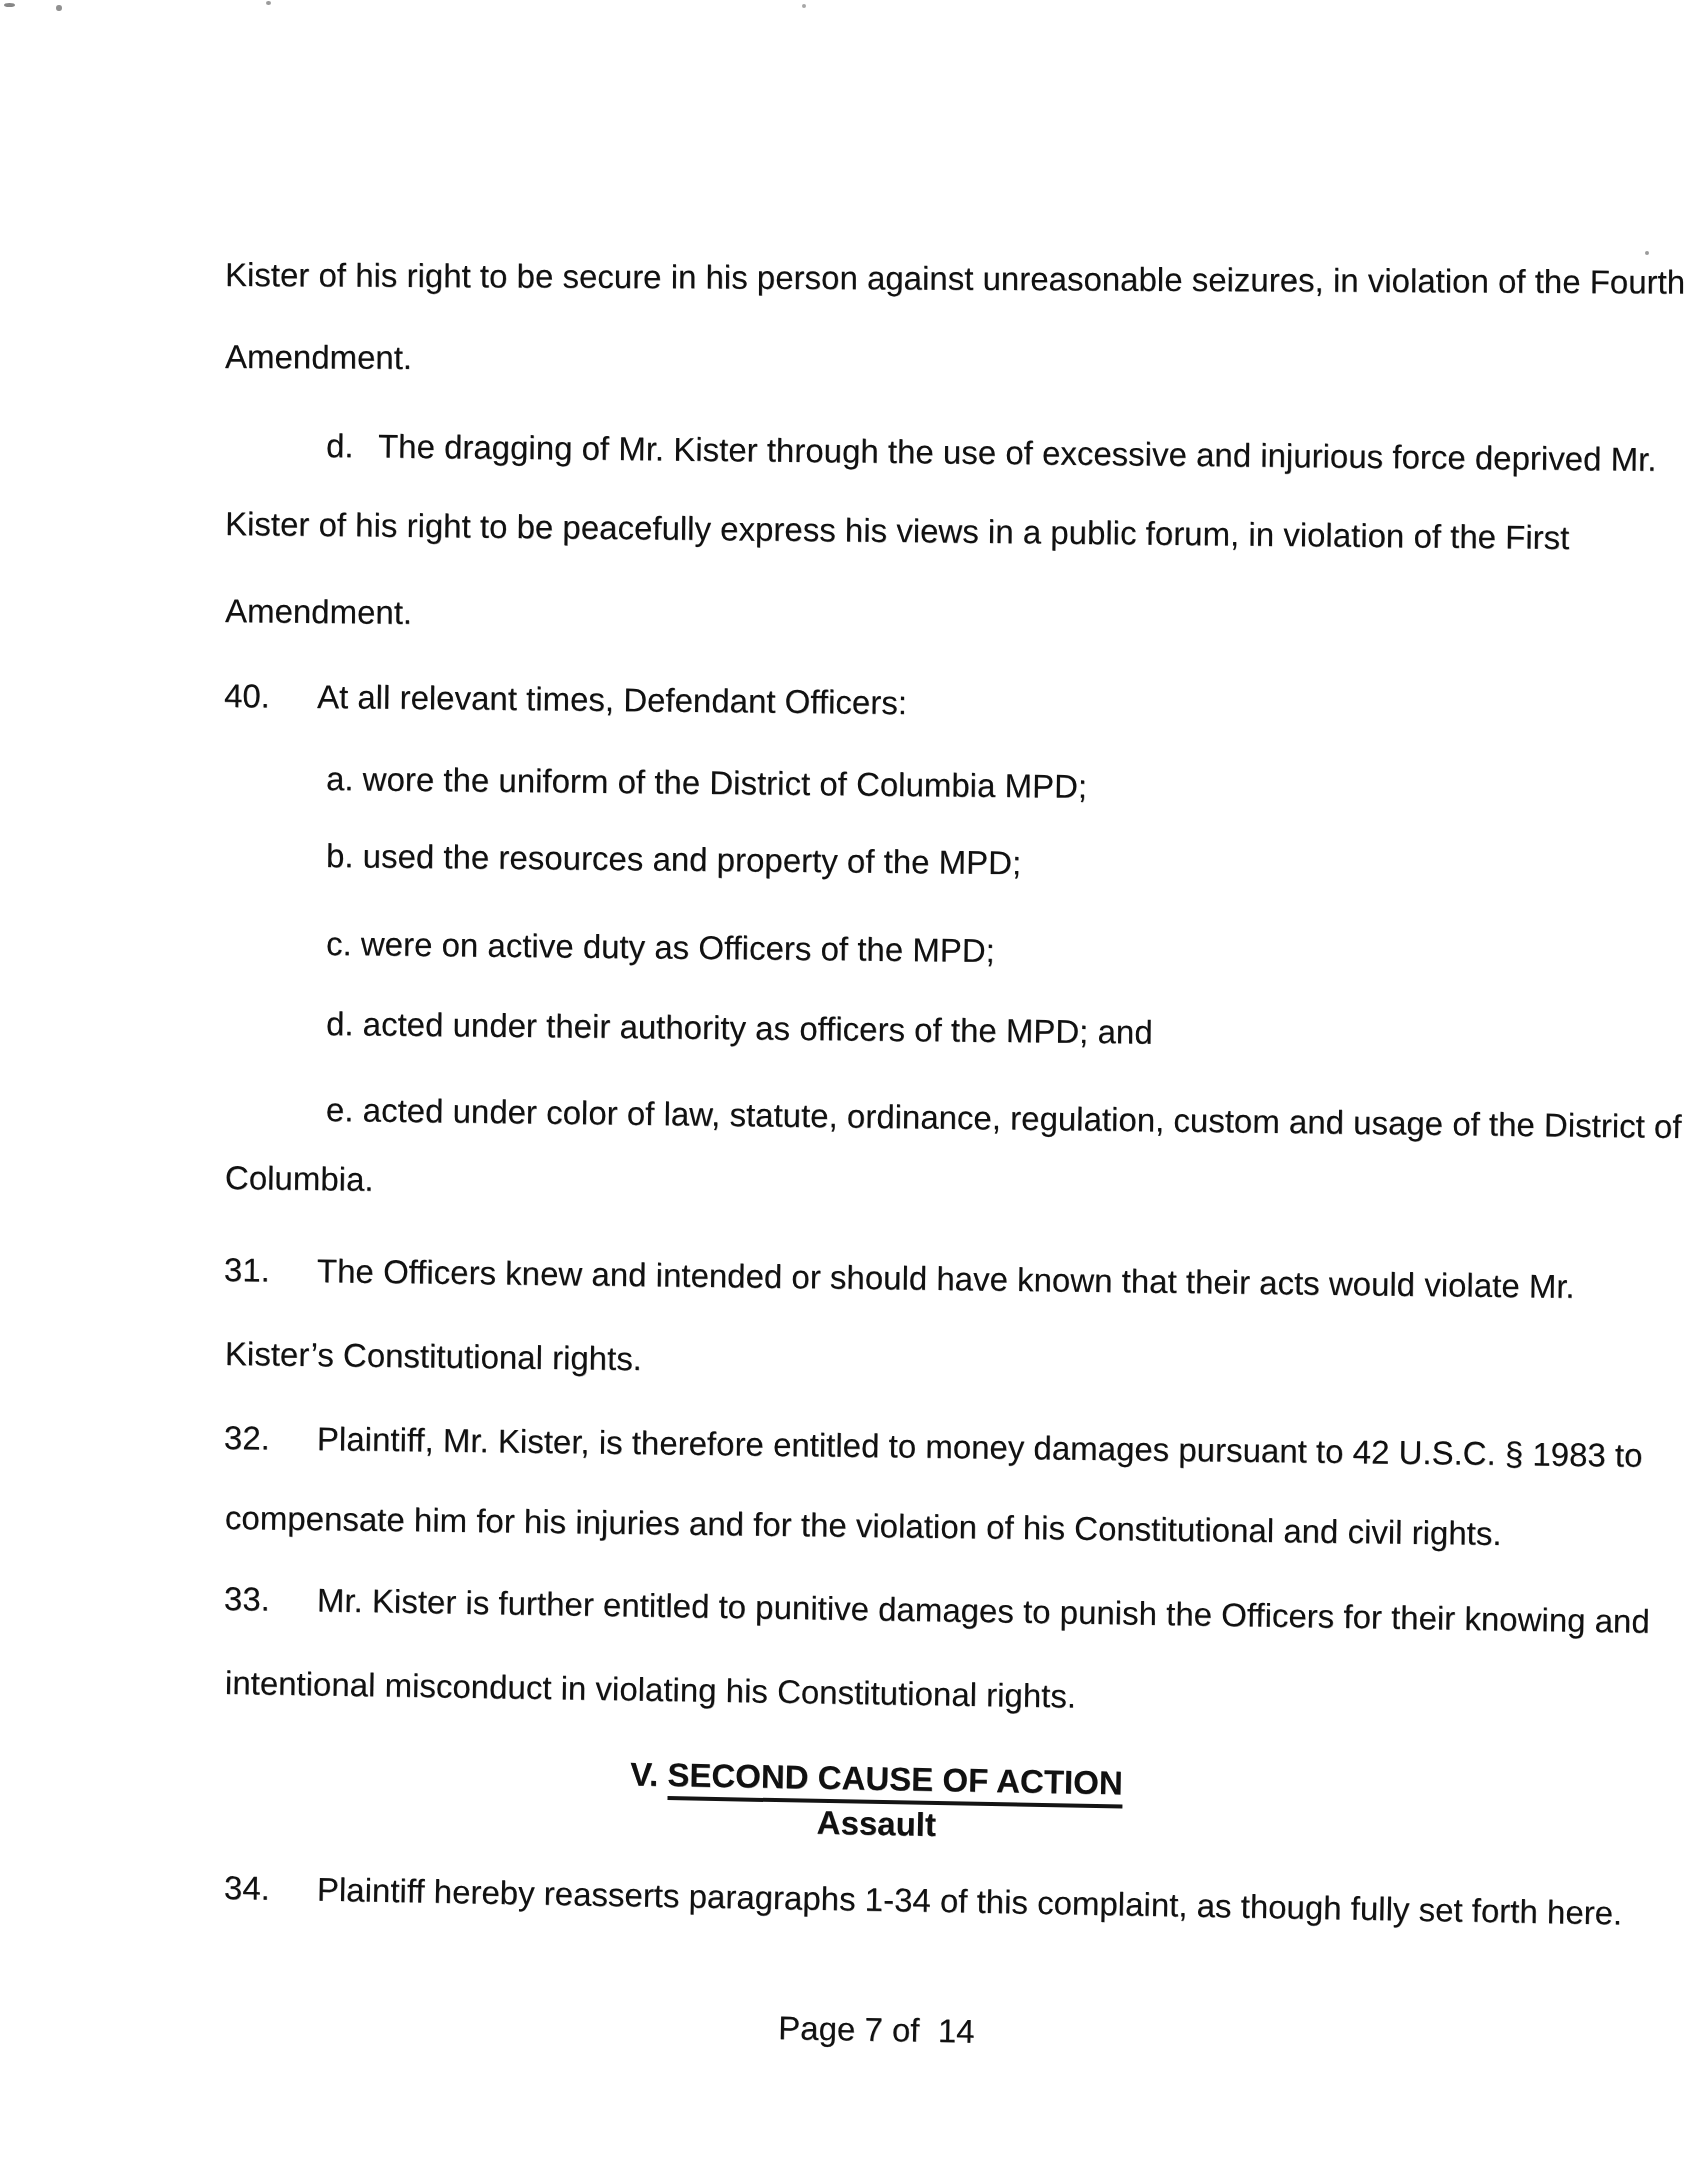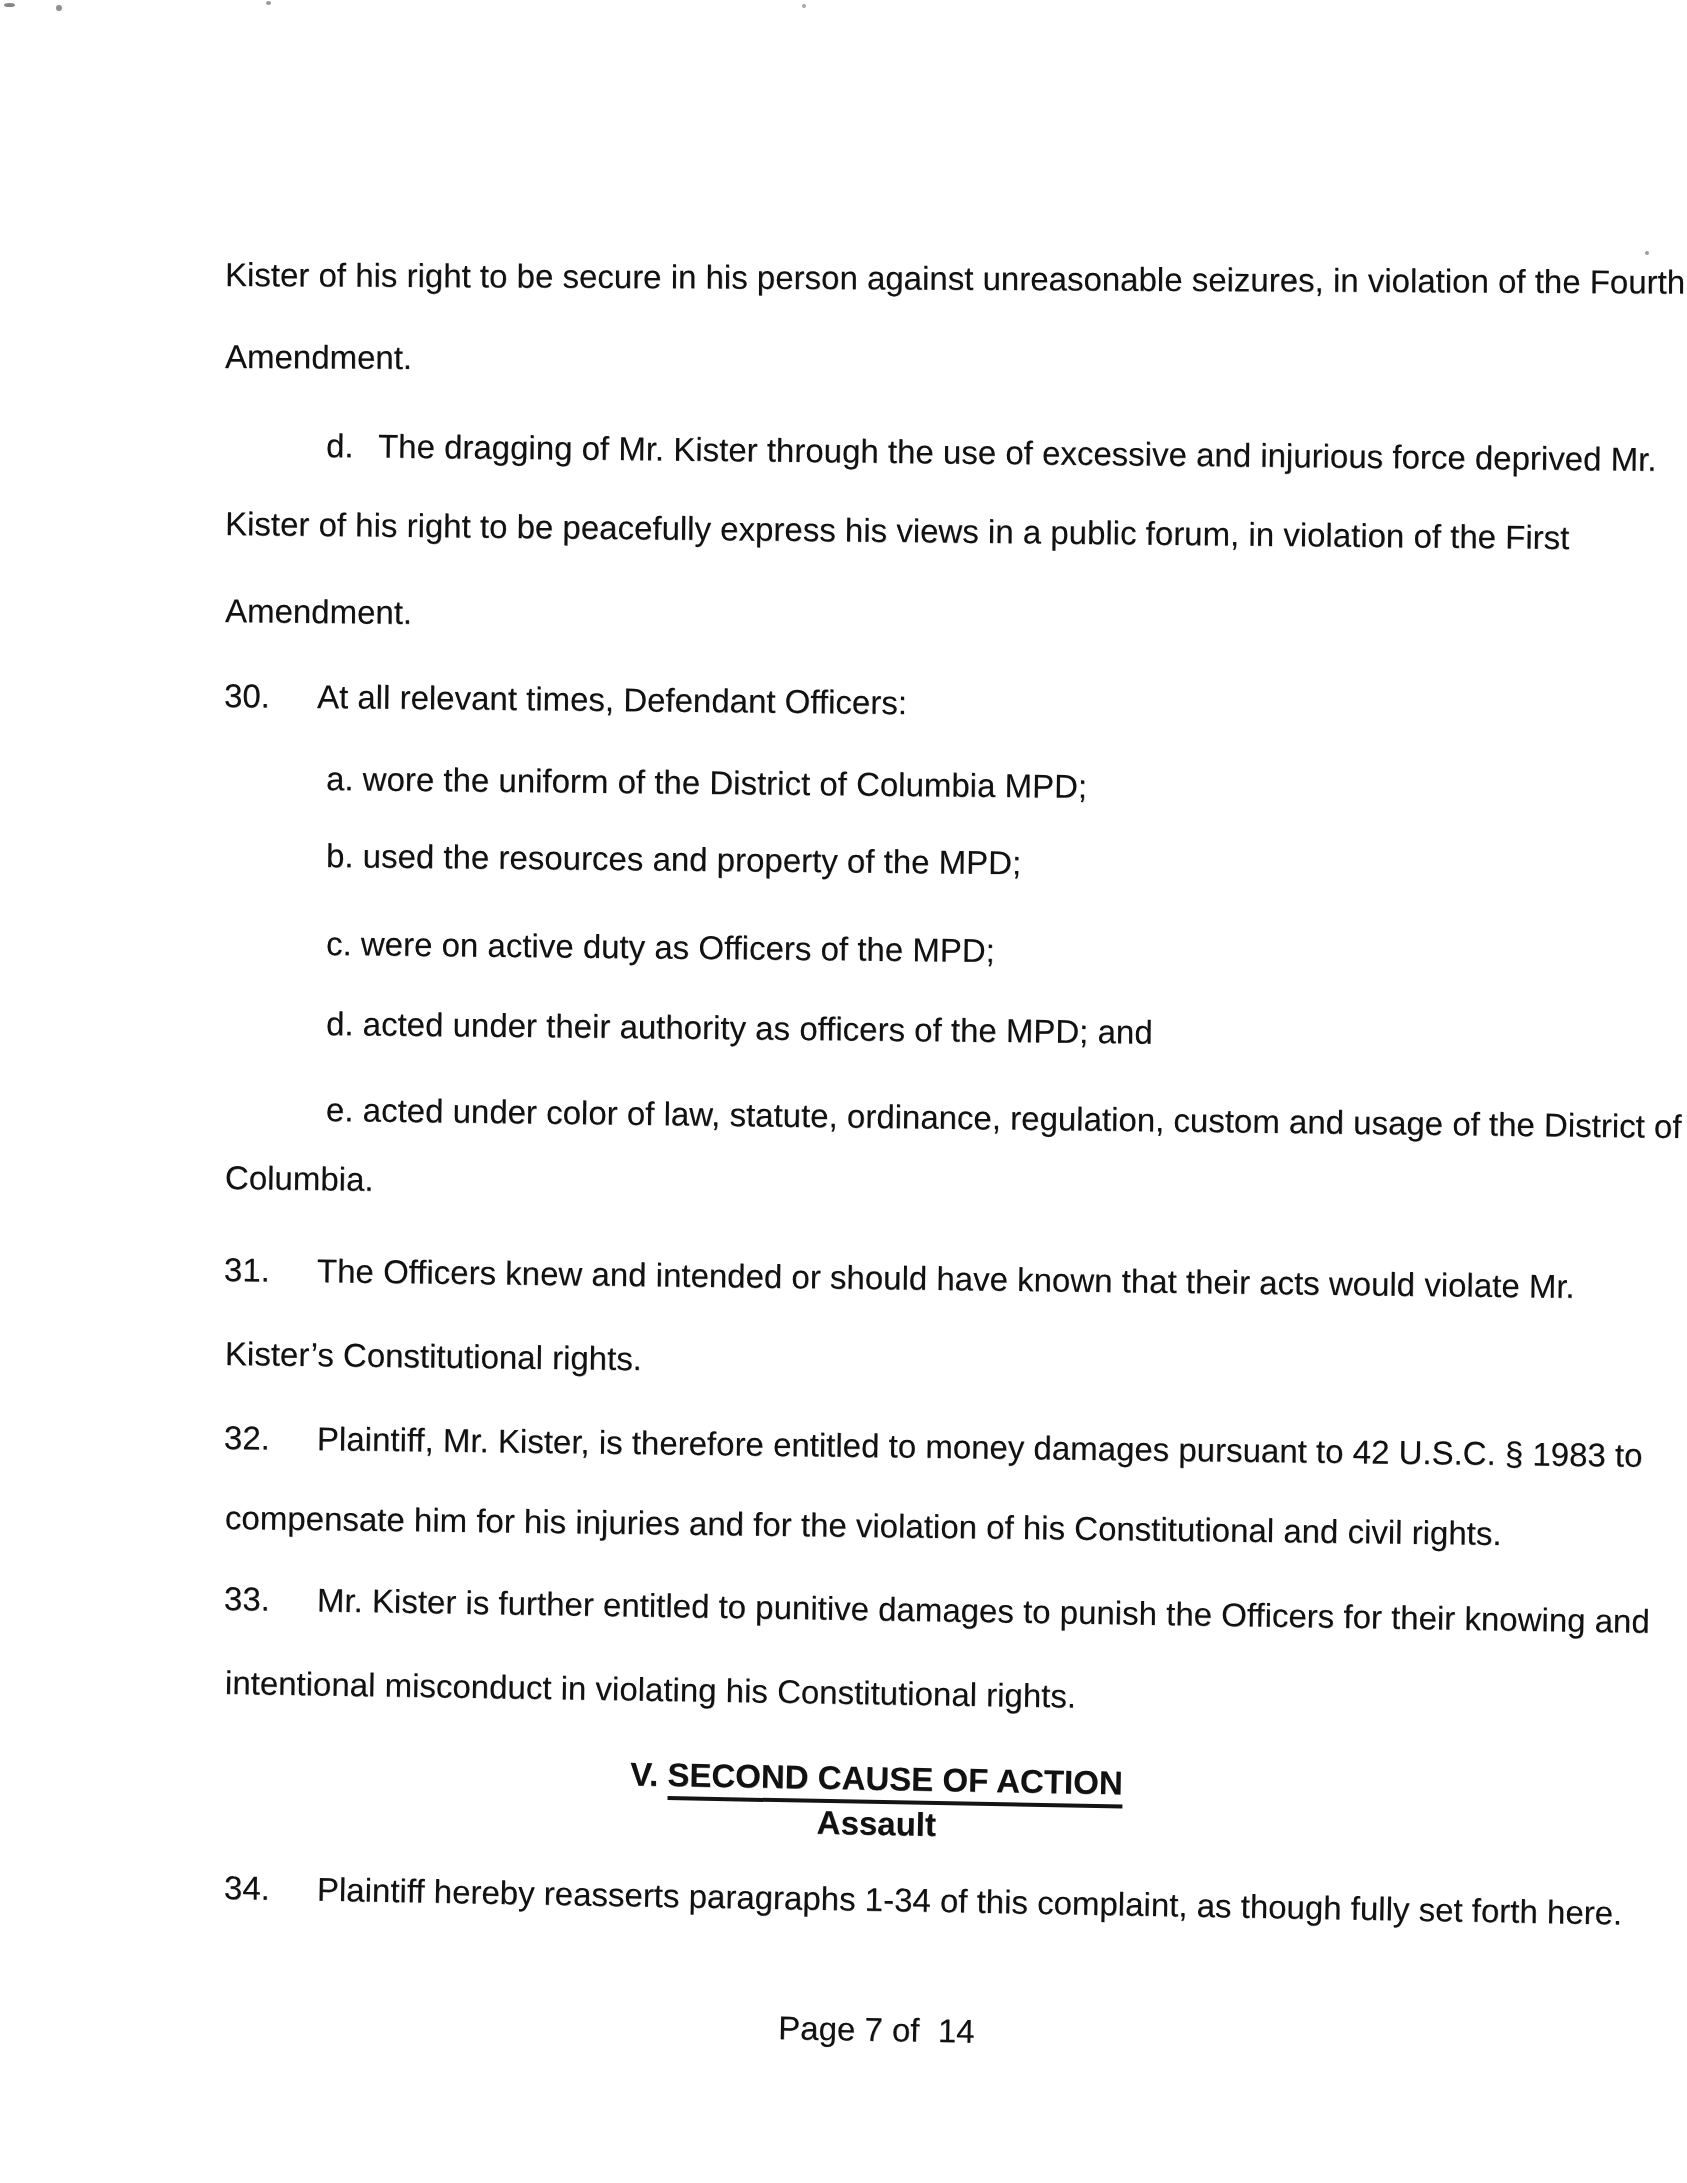--- a/index.html
+++ b/index.html
@@ -61,21 +61,21 @@
   <div class="speck s5"></div>
   <div class="speck s6"></div>
 
   <div class="line at-margin sk-a" style="top:253px">Kister of his right to be secure in his person against unreasonable seizures, in violation of the Fourth</div>
   <div class="line at-margin sk-a" style="top:335px">Amendment.</div>
 
   <div class="line at-indent sk-b" style="top:424px"><span class="lbl">d.</span><span>The dragging of Mr. Kister through the use of excessive and injurious force deprived Mr.</span></div>
   <div class="line at-margin sk-b" style="top:502px">Kister of his right to be peacefully express his views in a public forum, in violation of the First</div>
   <div class="line at-margin sk-b" style="top:589px">Amendment.</div>
 
-  <div class="line numbered sk-b" style="top:674px"><span class="num">30.</span><span>At all relevant times, Defendant Officers:</span></div>
+  <div class="line numbered sk-b" style="top:674px"><span class="num">40.</span><span>At all relevant times, Defendant Officers:</span></div>
 
   <div class="line at-indent sk-b" style="top:757px">a. wore the uniform of the District of Columbia MPD;</div>
   <div class="line at-indent sk-b" style="top:834px">b. used the resources and property of the MPD;</div>
   <div class="line at-indent sk-b" style="top:922px">c. were on active duty as Officers of the MPD;</div>
   <div class="line at-indent sk-b" style="top:1002px">d. acted under their authority as officers of the MPD; and</div>
   <div class="line at-indent sk-c" style="top:1088px">e. acted under color of law, statute, ordinance, regulation, custom and usage of the District of</div>
   <div class="line at-margin sk-c" style="top:1156px">Columbia.</div>
 
   <div class="line numbered sk-c" style="top:1248px"><span class="num">31.</span><span>The Officers knew and intended or should have known that their acts would violate Mr.</span></div>
   <div class="line at-margin sk-c" style="top:1332px">Kister’s Constitutional rights.</div>

